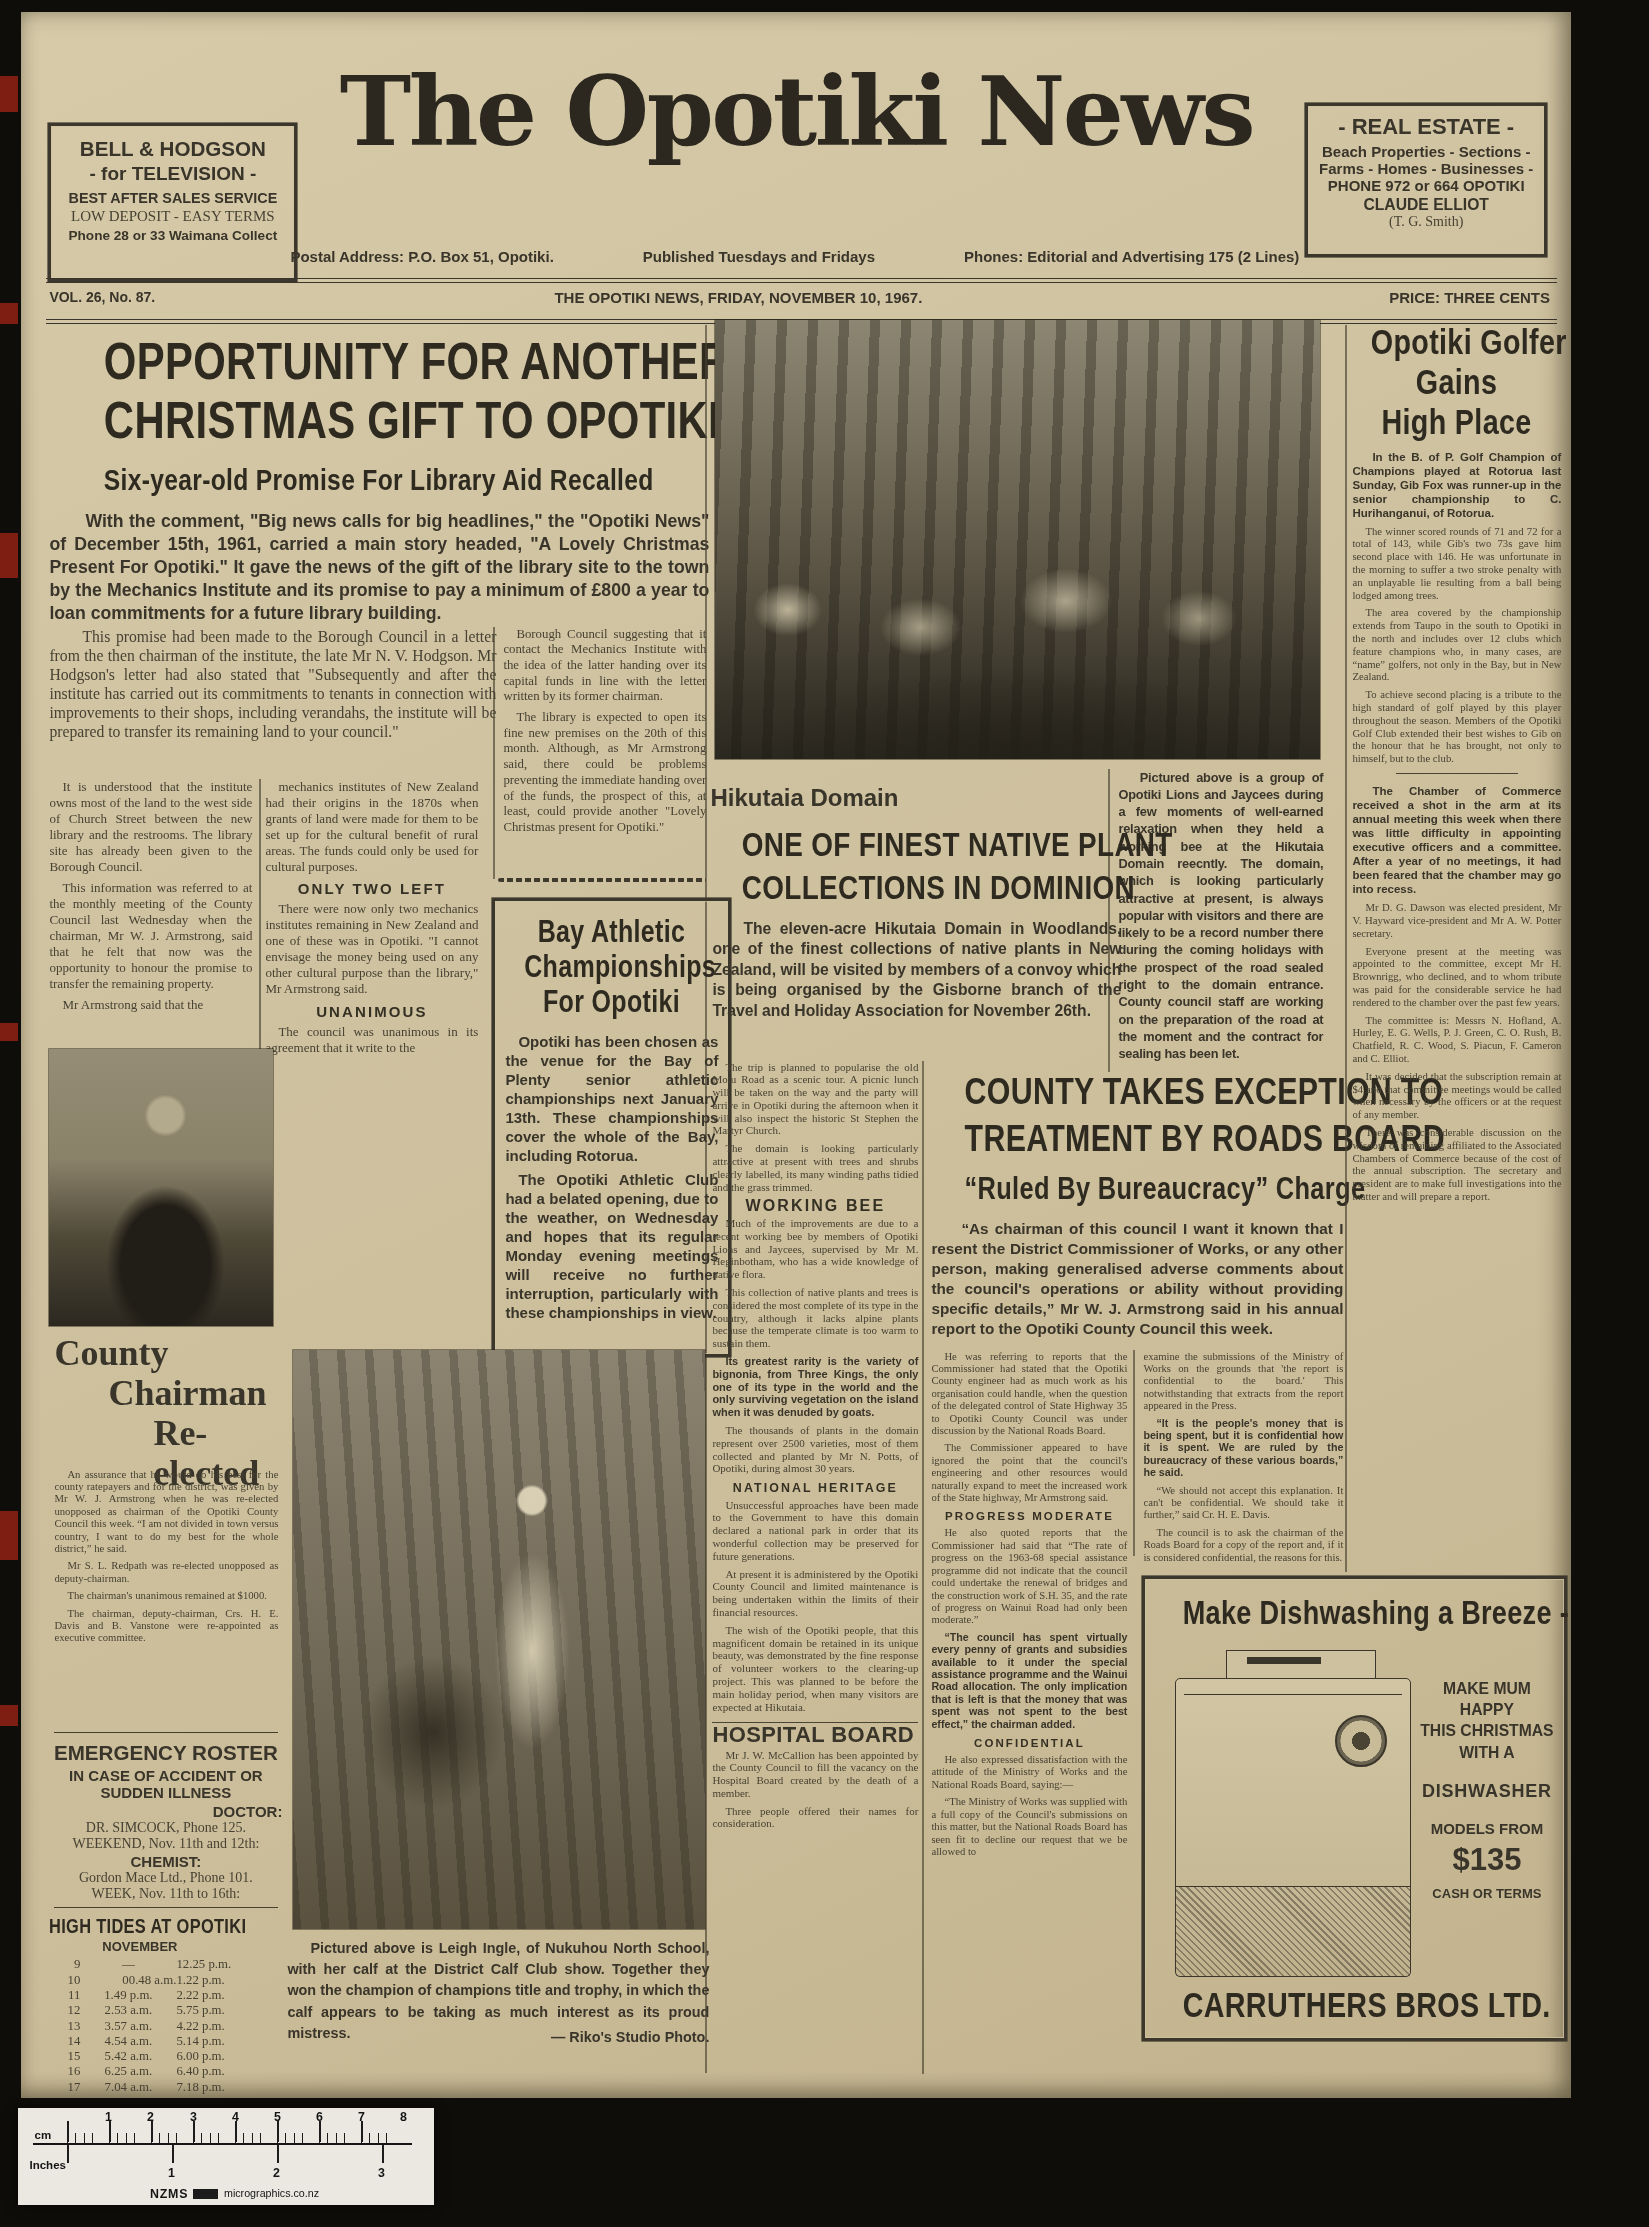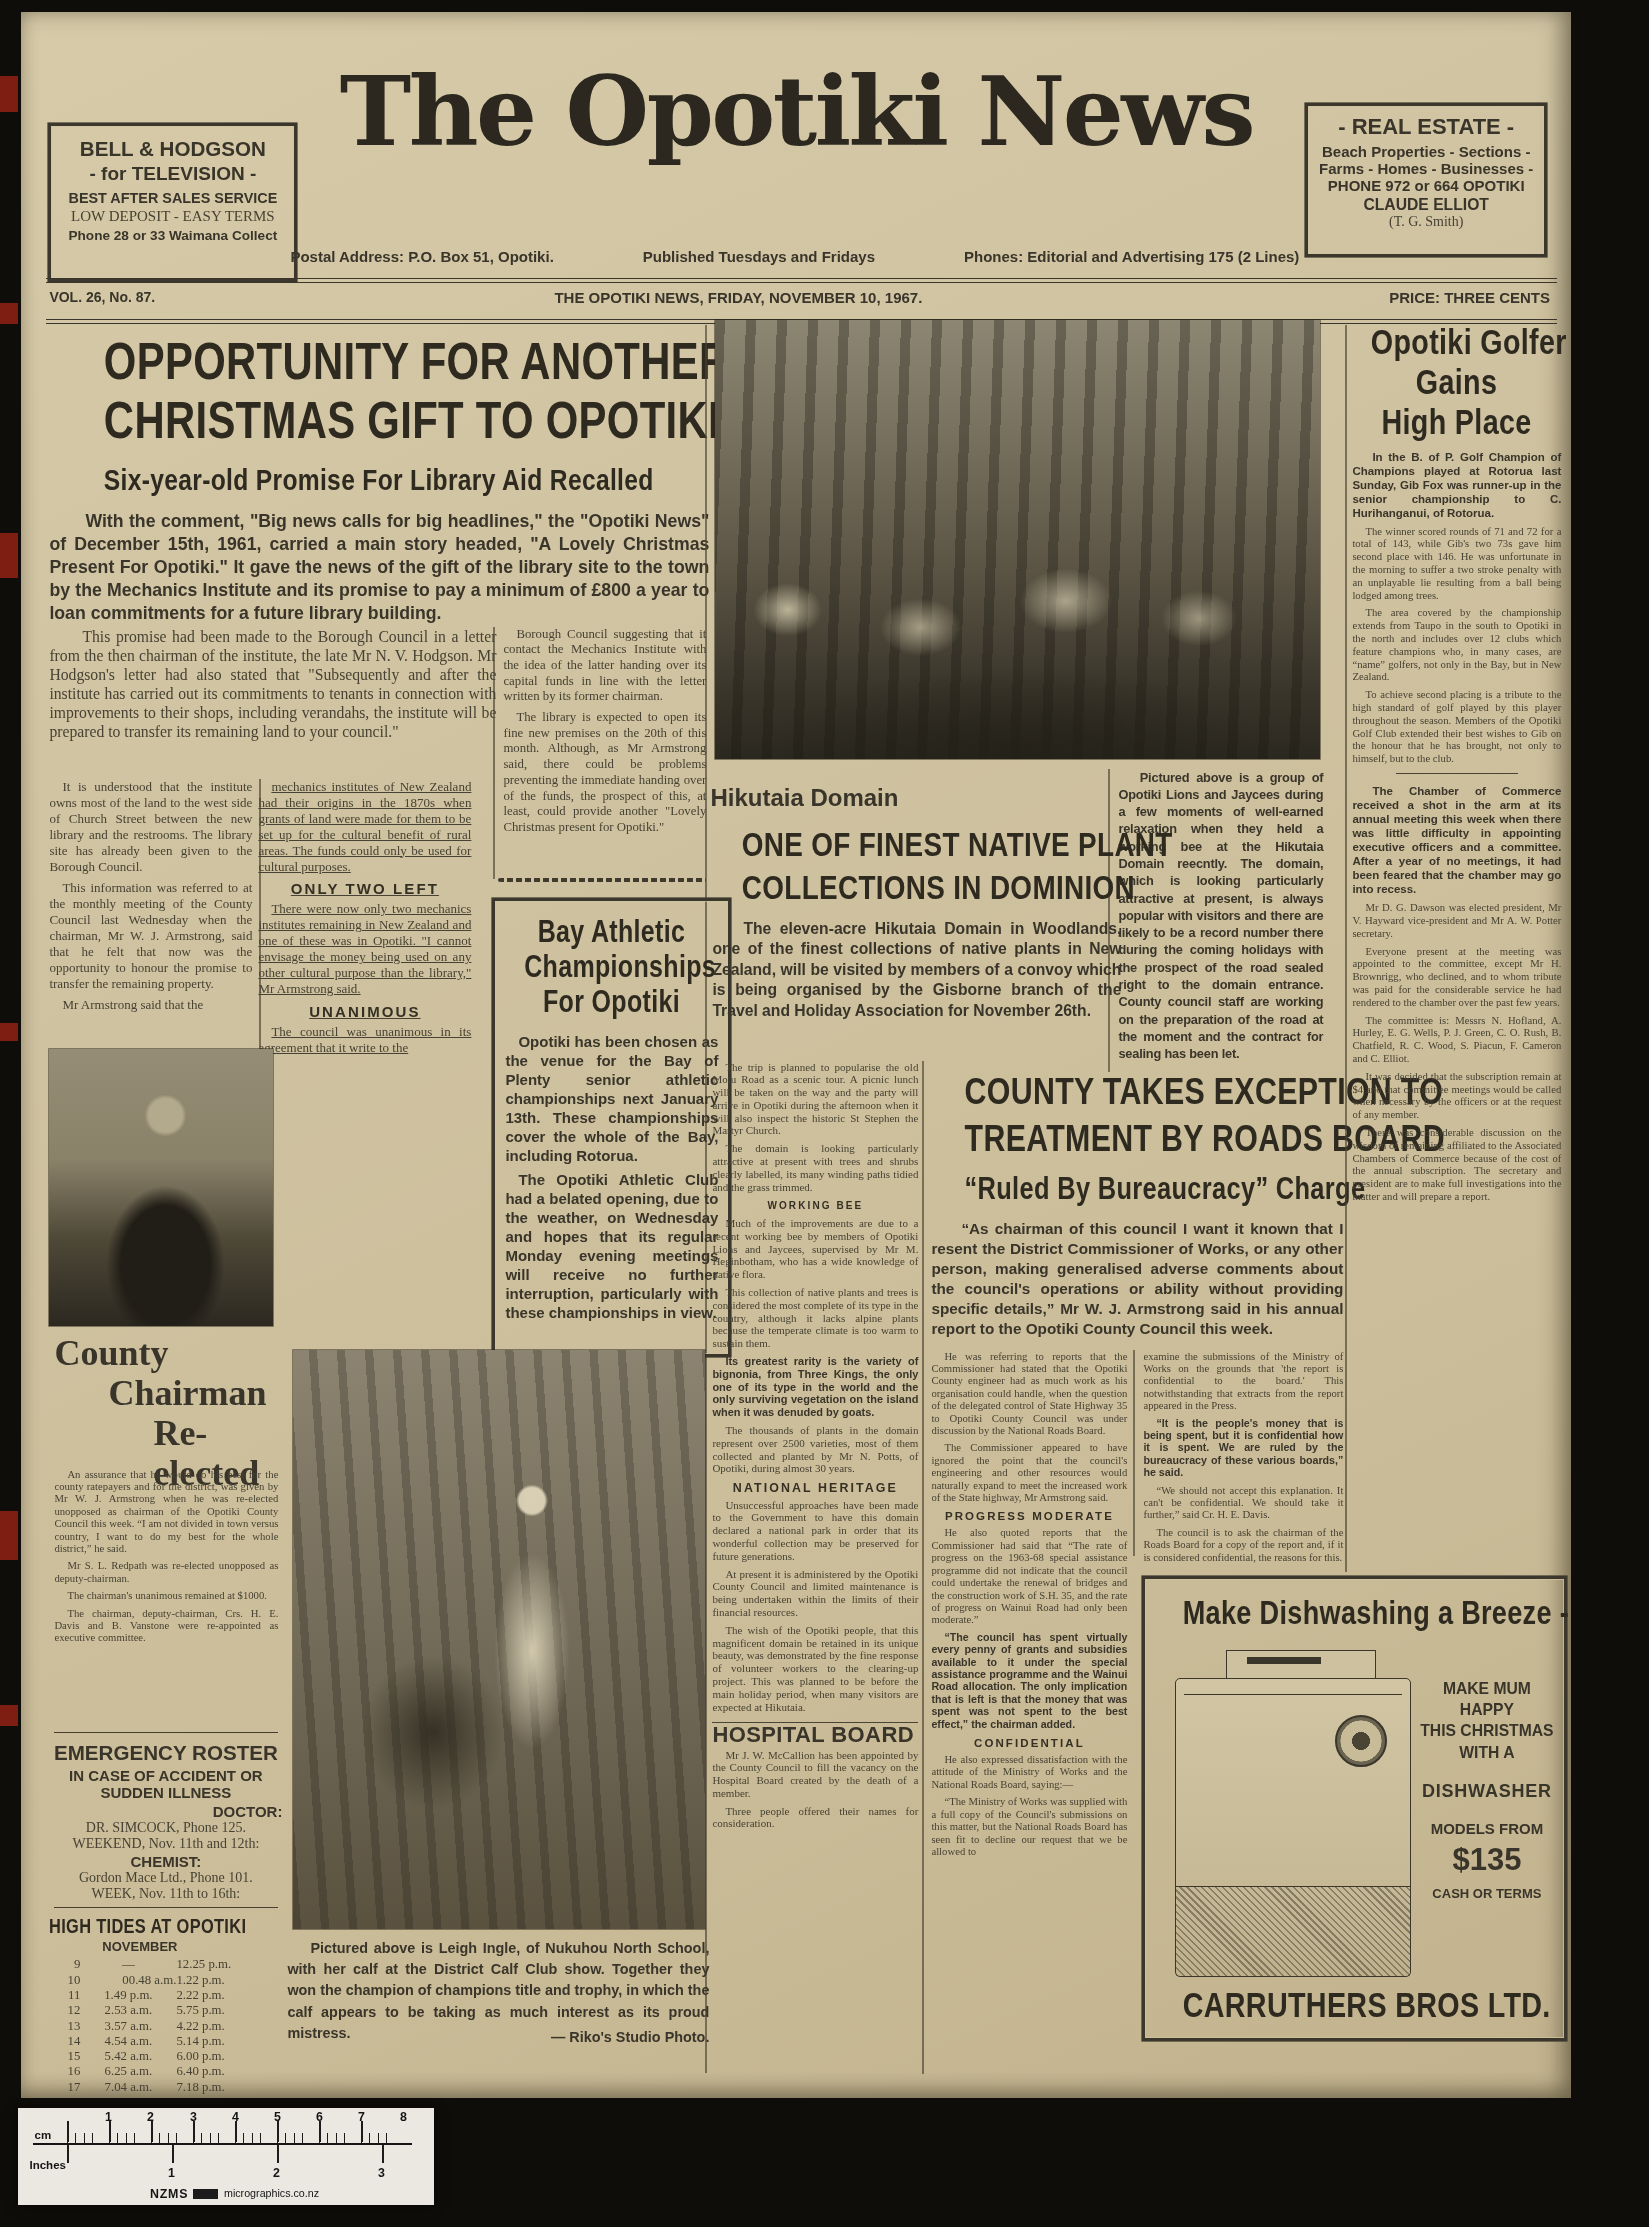--- a/index.html
+++ b/index.html
@@ -111,21 +111,21 @@
       <p>Borough Council suggesting that it contact the Mechanics Institute with the idea of the latter handing over its capital funds in line with the letter written by its former chairman.</p>
       <p>The library is expected to open its fine new premises on the 20th of this month. Although, as Mr Armstrong said, there could be problems preventing the immediate handing over of the funds, the prospect of this, at least, could provide another "Lovely Christmas present for Opotiki."</p>
     </div>
 
     <div class="abs serif just c-lead" style="left:28px;top:767px;width:203px;">
       <p>It is understood that the institute owns most of the land to the west side of Church Street between the new library and the restrooms. The library site has already been given to the Borough Council.</p>
       <p>This information was referred to at the monthly meeting of the County Council last Wednesday when the chairman, Mr W. J. Armstrong, said that he felt that now was the opportunity to honour the promise to transfer the remaining property.</p>
       <p>Mr Armstrong said that the</p>
     </div>
     <div class="vrule" style="left:238px;top:767px;height:272px;"></div>
-    <div class="abs serif just c-lead" style="left:237px;top:767px;width:213px;text-decoration:underline;">
+    <div class="abs serif just c-lead" style="left:244px;top:767px;width:213px;">
       <p>mechanics institutes of New Zealand had their origins in the 1870s when grants of land were made for them to be set up for the cultural benefit of rural areas. The funds could only be used for cultural purposes.</p>
       <div class="colhead" style="font-size:15px;">ONLY TWO LEFT</div>
       <p>There were now only two mechanics institutes remaining in New Zealand and one of these was in Opotiki. "I cannot envisage the money being used on any other cultural purpose than the library," Mr Armstrong said.</p>
       <div class="colhead" style="font-size:15px;">UNANIMOUS</div>
       <p>The council was unanimous in its agreement that it write to the</p>
     </div>
 
     <div class="vrule" style="left:684px;top:313px;height:1748px;"></div>
 
     <div class="abs squig" style="left:477px;top:866px;width:208px;"></div>
@@ -155,21 +155,21 @@
     <div class="abs bsans" style="left:689px;top:772px;font-size:24px;">Hikutaia Domain</div>
     <div class="abs ctr" style="left:684px;top:811px;width:409px;">
       <span class="hl" style="font-size:34px;line-height:43px;">ONE OF FINEST NATIVE PLANT</span>
       <span class="hl" style="font-size:34px;line-height:43px;">COLLECTIONS IN DOMINION</span>
     </div>
     <div class="abs bsans just" style="left:691px;top:907px;width:409px;font-size:15.7px;line-height:20.6px;text-indent:31px;">The eleven-acre Hikutaia Domain in Woodlands, one of the finest collections of native plants in New Zealand, will be visited by members of a convoy which is being organised by the Gisborne branch of the Travel and Holiday Association for November 26th.</div>
 
     <div class="abs serif just c-mid" style="left:691px;top:1049px;width:206px;">
       <p>The trip is planned to popularise the old Motu Road as a scenic tour. A picnic lunch will be taken on the way and the party will arrive in Opotiki during the afternoon when it will also inspect the historic St Stephen the Martyr Church.</p>
       <p>The domain is looking particularly attractive at present with trees and shrubs clearly labelled, its many winding paths tidied and the grass trimmed.</p>
-      <div class="colhead" style="font-size:10px;">WORKING BEE</div>
+      <div class="colhead" style="font-size:16px;">WORKING BEE</div>
       <p>Much of the improvements are due to a recent working bee by members of Opotiki Lions and Jaycees, supervised by Mr M. Heginbotham, who has a wide knowledge of native flora.</p>
       <p>This collection of native plants and trees is considered the most complete of its type in the country, although it lacks alpine plants because the temperate climate is too warm to sustain them.</p>
       <p class="bpara">Its greatest rarity is the variety of bignonia, from Three Kings, the only one of its type in the world and the only surviving vegetation on the island when it was denuded by goats.</p>
       <p>The thousands of plants in the domain represent over 2500 varieties, most of them collected and planted by Mr N. Potts, of Opotiki, during almost 30 years.</p>
       <div class="colhead" style="font-size:12.4px;">NATIONAL HERITAGE</div>
       <p>Unsuccessful approaches have been made to the Government to have this domain declared a national park in order that its wonderful collection may be preserved for future generations.</p>
       <p>At present it is administered by the Opotiki County Council and limited maintenance is being undertaken within the limits of their financial resources.</p>
       <p>The wish of the Opotiki people, that this magnificent domain be retained in its unique beauty, was demonstrated by the fine response of volunteer workers to the clearing-up project. This was planned to be before the main holiday period, when many visitors are expected at Hikutaia.</p>
       <div style="border-top:1.6px solid #4a4437;margin:8.2px 0 6.6px;"></div>
       <div class="bsans" style="font-size:22px;letter-spacing:0.4px;margin:1.6px 0 6.6px;">HOSPITAL BOARD</div>

